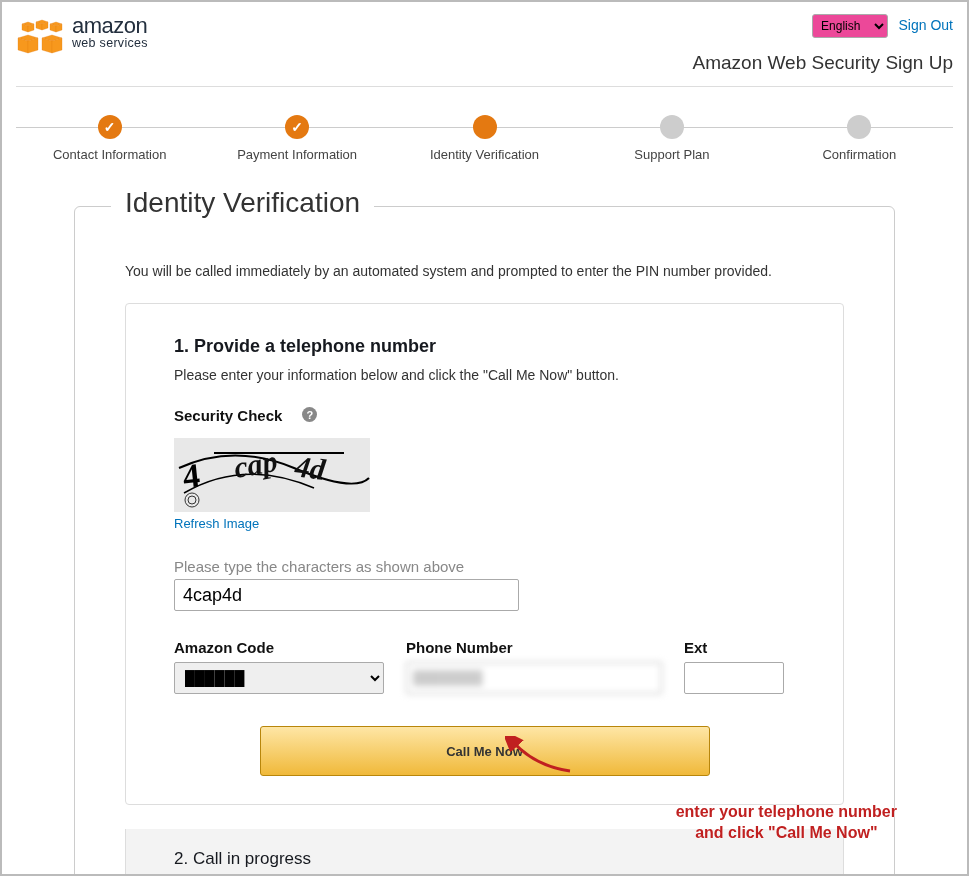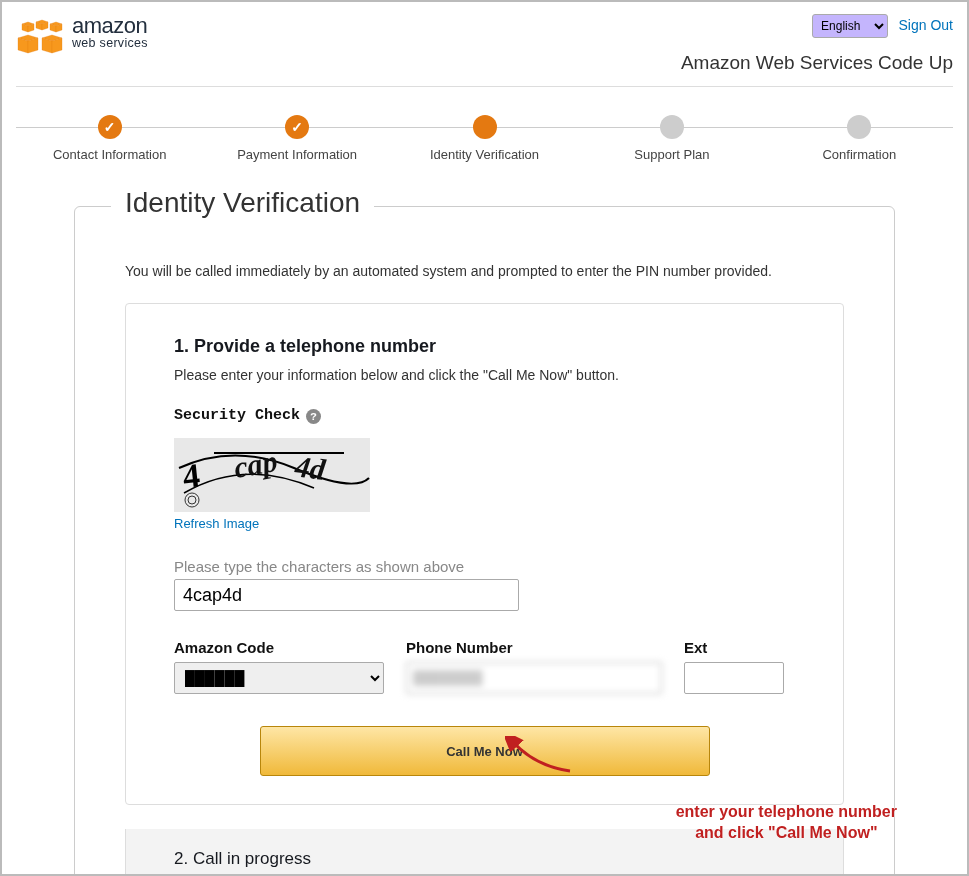--- a/index.html
+++ b/index.html
@@ -12,21 +12,21 @@
     padding: 10px 14px;
     position: relative;
   }
   
   .header { display: flex; justify-content: space-between; align-items: flex-start; padding-bottom: 12px; border-bottom: 1px solid #ddd; }
   .logo { display: flex; align-items: flex-start; gap: 4px; padding-top: 4px;}
   .logo-cubes { width: 52px; height: 44px; position: relative; }
   .logo-text { font-size: 22px; font-weight: normal; letter-spacing: -0.5px; color: #232f3e; line-height: 0.9; }
   .logo-sub { font-size: 12.5px; font-weight: normal; color: #232f3e; letter-spacing: 0.3px;}
   .header-right { text-align: right; padding-top:2px;}
-  .lang-select { font-size: 12px; padding: 3px 4px; border: 1px solid #aaa; border-radius: 3px; background: #c4b5fd; height:24px; width:76px;}
+  .lang-select { font-size: 12px; padding: 3px 4px; border: 1px solid #aaa; border-radius: 3px; background: #ec4899; height:24px; width:76px;}
   .sign-out { color: #0073bb; font-size: 14px; text-decoration: none; font-weight: 400; margin-left: 6px;}
   .page-subtitle { font-size: 19px; color: #333; margin-top: 14px; font-weight: 400;}
   
   .stepper { display: flex; align-items: flex-start; margin-top: 28px; position: relative; }
   .stepper::before { content:''; position:absolute; top:12px; left:0; right:0; height:1px; background:#ccc; z-index:0;}
   .step { flex: 1; text-align: center; position: relative; z-index:1;}
   .step-dot { width: 24px; height: 24px; border-radius: 50%; margin: 0 auto; display:flex; align-items:center; justify-content:center;}
   .step-dot.done { background: #e47911; }
   .step-dot.current { background: #e47911; }
   .step-dot.pending { background: #cdcdcd; }
@@ -34,21 +34,21 @@
   .check { color:#fff; font-size:14px; font-weight:bold;}
   
   .main { margin: 44px 58px 0 58px; }
   .fieldset { border: 1px solid #ccc; border-radius: 6px; padding: 0; position:relative; }
   .fieldset-legend { position:absolute; top:-20px; left:36px; background:#fff; padding:0 14px; font-size: 28px; font-weight: 400; color: #333;}
   .intro { font-size: 14px; color: #333; padding: 56px 50px 24px 50px; }
   
   .card { margin: 0 50px 24px 50px; border: 1px solid #ddd; border-radius: 4px; padding: 32px 48px 28px 48px; }
   .card h3 { font-size: 18px; font-weight: bold; color: #16191f; margin-bottom: 10px; }
   .card p.sub { font-size: 14px; color: #333; margin-bottom: 24px;}
-  .sec-label { font-size: 15px; font-weight: bold; color:#111; display:flex; align-items:flex-end; gap:6px;font-family:Liberation Mono, monospace;}
+  .sec-label { font-size: 15px; font-weight: bold; color:#111; display:flex; align-items:flex-start; gap:20px;}
   .help-icon { width:15px; height:15px; border-radius:50%; background:#888; color:#fff; font-size:11px; font-weight:bold; display:inline-flex; align-items:center; justify-content:center;}
   .captcha-img { width: 196px; height: 74px; margin-top: 14px; background: linear-gradient(135deg,#eee,#ddd); position:relative; overflow:hidden;}
   .captcha-img svg { width:100%; height:100%;}
   .refresh { color:#0073bb; font-size:13px; text-decoration:none; display:inline-block; margin-top:4px;}
   .field-hint { font-size:15px; color:#888; margin-top:26px; margin-bottom:4px;}
   input[type=text], select.cc { width: 345px; font-size:18px; padding:6px 8px; border:1px solid #aaa; border-radius:2px; height:32px;}
   .row { display:flex; gap:22px; margin-top:28px;}
   .col label { font-size:15px; font-weight:bold; color:#111; display:block; margin-bottom:6px;}
   .col select, .col input { width:100%; height:32px; border:1px solid #aaa; border-radius:2px; font-size:14px; padding:4px 6px;}
   .col.cc { width:210px;}
@@ -94,21 +94,21 @@
     <div>
       <div class="logo-text">amazon</div>
       <div class="logo-sub">web services</div>
     </div>
   </div>
   <div class="header-right">
     <select class="lang-select">
       <option>English</option>
     </select>
     <a href="#" class="sign-out">Sign Out</a>
-    <div class="page-subtitle">Amazon Web Services Code Up</div>
+    <div class="page-subtitle">Amazon Web Security Sign Up</div>
   </div>
 </div>
 
 <div class="stepper">
   <div class="step">
     <div class="step-dot done">
         <span class="check">✓</span>
       </div>
     <div class="step-label">Contact Information</div>
   </div>

